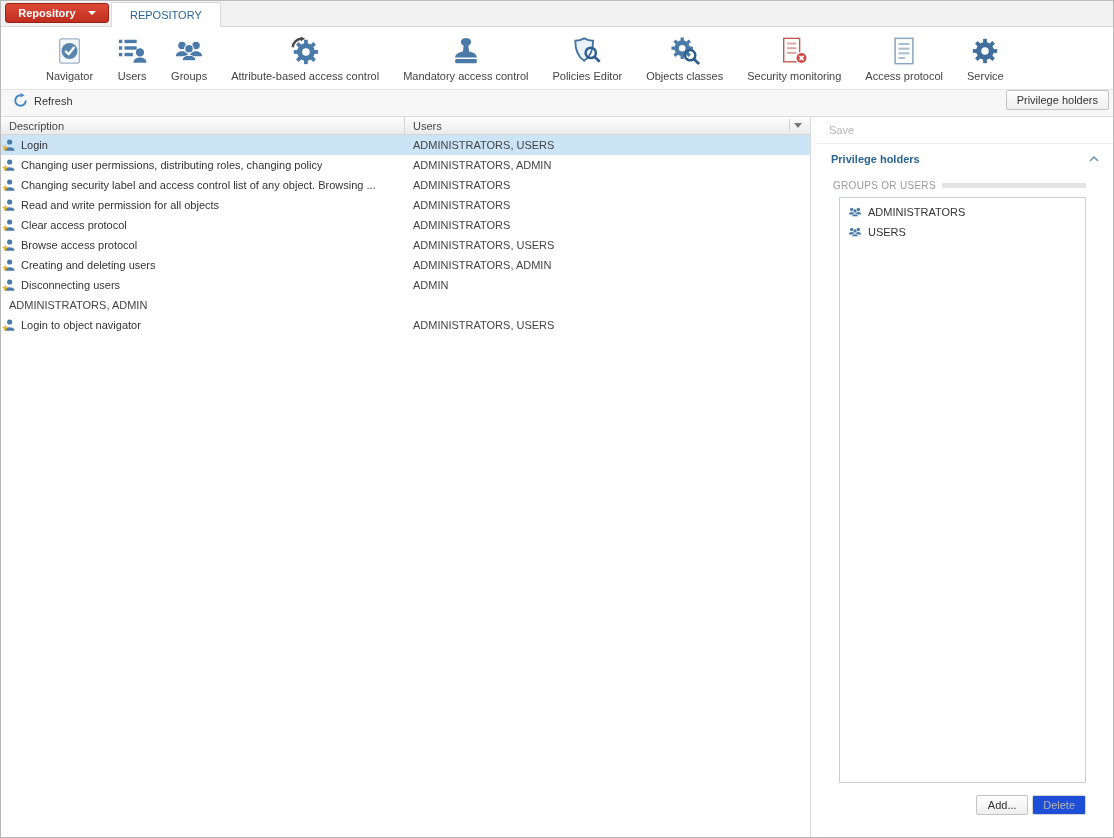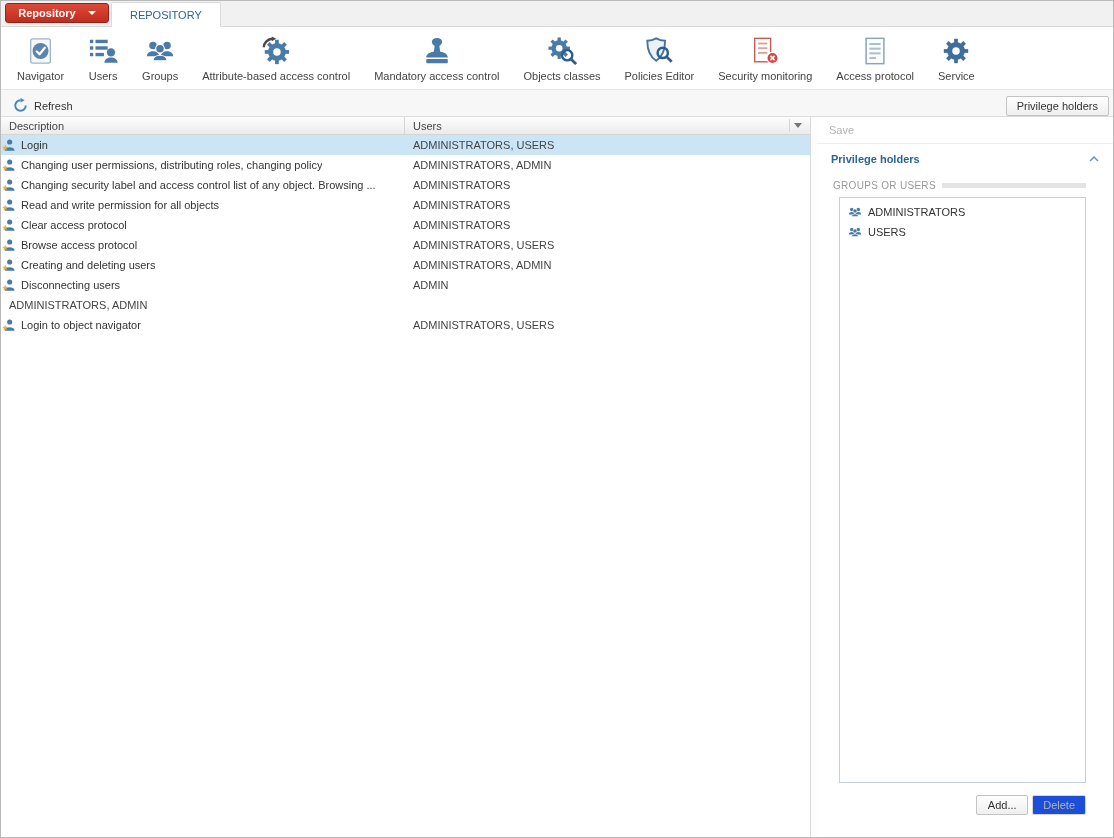--- a/index.html
+++ b/index.html
@@ -7,29 +7,29 @@
   body { font-family:"Liberation Sans", sans-serif; font-size:11px; color:#333; background:#ffffff; }
   .window { width:1114px; height:838px; background:#fff; border:1px solid #b9b9b9; display:flex; flex-direction:column; overflow:hidden; }
 
   
   .tabstrip { flex:0 0 26px; background:#f1f1f1; border-bottom:1px solid #d9d9d9; display:flex; align-items:flex-end; padding-left:4px; }
   .repo-btn { height:20px; margin-bottom:3px; min-width:104px; background:linear-gradient(#dd4a38,#c02d1e); border:1px solid #992015; border-radius:3px; color:#fff; font-weight:bold; display:flex; align-items:center; justify-content:center; gap:12px; cursor:pointer; padding:0 8px; }
   .repo-caret { width:0; height:0; border-left:4px solid transparent; border-right:4px solid transparent; border-top:4px solid #fff; }
   .tab { height:25px; margin-bottom:-1px; margin-left:2px; background:#fff; border:1px solid #d9d9d9; border-bottom:1px solid #fff; border-top-left-radius:2px; border-top-right-radius:2px; padding:0 18px; display:flex; align-items:center; color:#2a6496; cursor:pointer; }
 
   
-  .ribbon { flex:0 0 62px; background:#fff; display:flex; align-items:stretch; padding:1px 4px 0 4px; }
+  .ribbon { flex:0 0 62px; background:#fff; display:flex; align-items:stretch; padding:1px 4px 0 4px;margin-left:29px; }
   .ribbon-item { display:flex; flex-direction:column; align-items:center; justify-content:flex-start; padding:5px 9px 2px; margin:1px 2px 2px; border:1px solid transparent; border-radius:2px; cursor:pointer; }
   .ribbon-item .icon { height:32px; display:flex; align-items:center; justify-content:center; }
   .ribbon-item .label { margin-top:3px; color:#444; white-space:nowrap; }
   .ribbon-item.active { border-color:#c9c9c9; background:#fff; }
   .ribbon-item.active .label { color:#2a6496; }
 
   
-  .toolbar { flex:0 0 28px; background:#f7f7f7; border-top:1px solid #e4e4e4; border-bottom:1px solid #dcdcdc; display:flex; align-items:flex-end; padding:0 4px; }
+  .toolbar { flex:0 0 28px; background:#f7f7f7; border-top:1px solid #e4e4e4; border-bottom:1px solid #dcdcdc; display:flex; align-items:flex-start; padding:0 4px; }
   .refresh { display:flex; align-items:center; gap:6px; padding:3px 8px; cursor:pointer; color:#333; border-radius:2px; }
   .spacer { flex:1; }
   .btn { background:linear-gradient(#fefefe,#efefef); border:1px solid #c3c3c3; border-radius:2px; padding:3px 10px; color:#333; cursor:pointer; font-size:11px; font-family:"Liberation Sans", sans-serif; }
   .btn.disabled { color:#b5b5b5; background:#1d4ed8; border-color:#d6d6d6; cursor:default; }
 
   
   .main { flex:1; display:flex; min-height:0; background:#fff; }
   .table-area { flex:0 0 810px; display:flex; flex-direction:column; border-right:1px solid #d9d9d9; min-height:0; }
   .thead { flex:0 0 18px; background:linear-gradient(#fdfdfd,#ebebeb); border-bottom:1px solid #d5d5d5; display:flex; cursor:pointer; }
   .th { padding:2px 8px; color:#444; display:flex; align-items:center; }
@@ -159,41 +159,41 @@
           <path d="M13.5 10 h5 l0.8 6.5 c5.7 0.9 8.2 3.6 8.2 6.5 H4.5 c0-2.9 2.5-5.6 8.2-6.5 Z"></path>
           <rect x="4.5" y="24.5" width="23" height="4.5" rx="1"></rect>
         </svg>
       </span>
       <span class="label">Mandatory access control</span>
     </div>
 
     <div class="ribbon-item">
       <span class="icon">
         <svg viewBox="0 0 32 32" width="30" height="30">
+          <path d="M13 2.5 C10.5 4 7 5 3.5 5 C3.5 14 5.5 21.5 13 26.5 C20.5 21.5 22.5 14 22.5 5 C19 5 15.5 4 13 2.5 Z" fill="#eaf1f7" stroke="#47749f" stroke-width="2"></path>
+          <g transform="translate(20,18)">
+              <use href="#magnifier"></use>
+            </g>
+        </svg>
+      </span>
+      <span class="label">Policies Editor</span>
+    </div>
+
+    <div class="ribbon-item">
+      <span class="icon">
+        <svg viewBox="0 0 32 32" width="30" height="30">
           <g transform="translate(13,13) scale(0.88)">
               <use href="#gear" fill="#4a7aa8"></use>
             </g>
           <g transform="translate(21.5,20.5)">
               <use href="#magnifier"></use>
             </g>
         </svg>
       </span>
       <span class="label">Objects classes</span>
-    </div>
-
-    <div class="ribbon-item">
-      <span class="icon">
-        <svg viewBox="0 0 32 32" width="30" height="30">
-          <path d="M13 2.5 C10.5 4 7 5 3.5 5 C3.5 14 5.5 21.5 13 26.5 C20.5 21.5 22.5 14 22.5 5 C19 5 15.5 4 13 2.5 Z" fill="#eaf1f7" stroke="#47749f" stroke-width="2"></path>
-          <g transform="translate(20,18)">
-              <use href="#magnifier"></use>
-            </g>
-        </svg>
-      </span>
-      <span class="label">Policies Editor</span>
     </div>
 
     <div class="ribbon-item">
       <span class="icon">
         <svg viewBox="0 0 32 32" width="30" height="30">
           <rect x="5" y="2.5" width="17" height="25" fill="#fff" stroke="#c45b52" stroke-width="1.5"></rect>
           <g stroke="#dba39d" stroke-width="2">
             <line x1="8.5" y1="8" x2="18.5" y2="8"></line>
             <line x1="8.5" y1="13" x2="18.5" y2="13"></line>
             <line x1="8.5" y1="18" x2="18.5" y2="18"></line>

